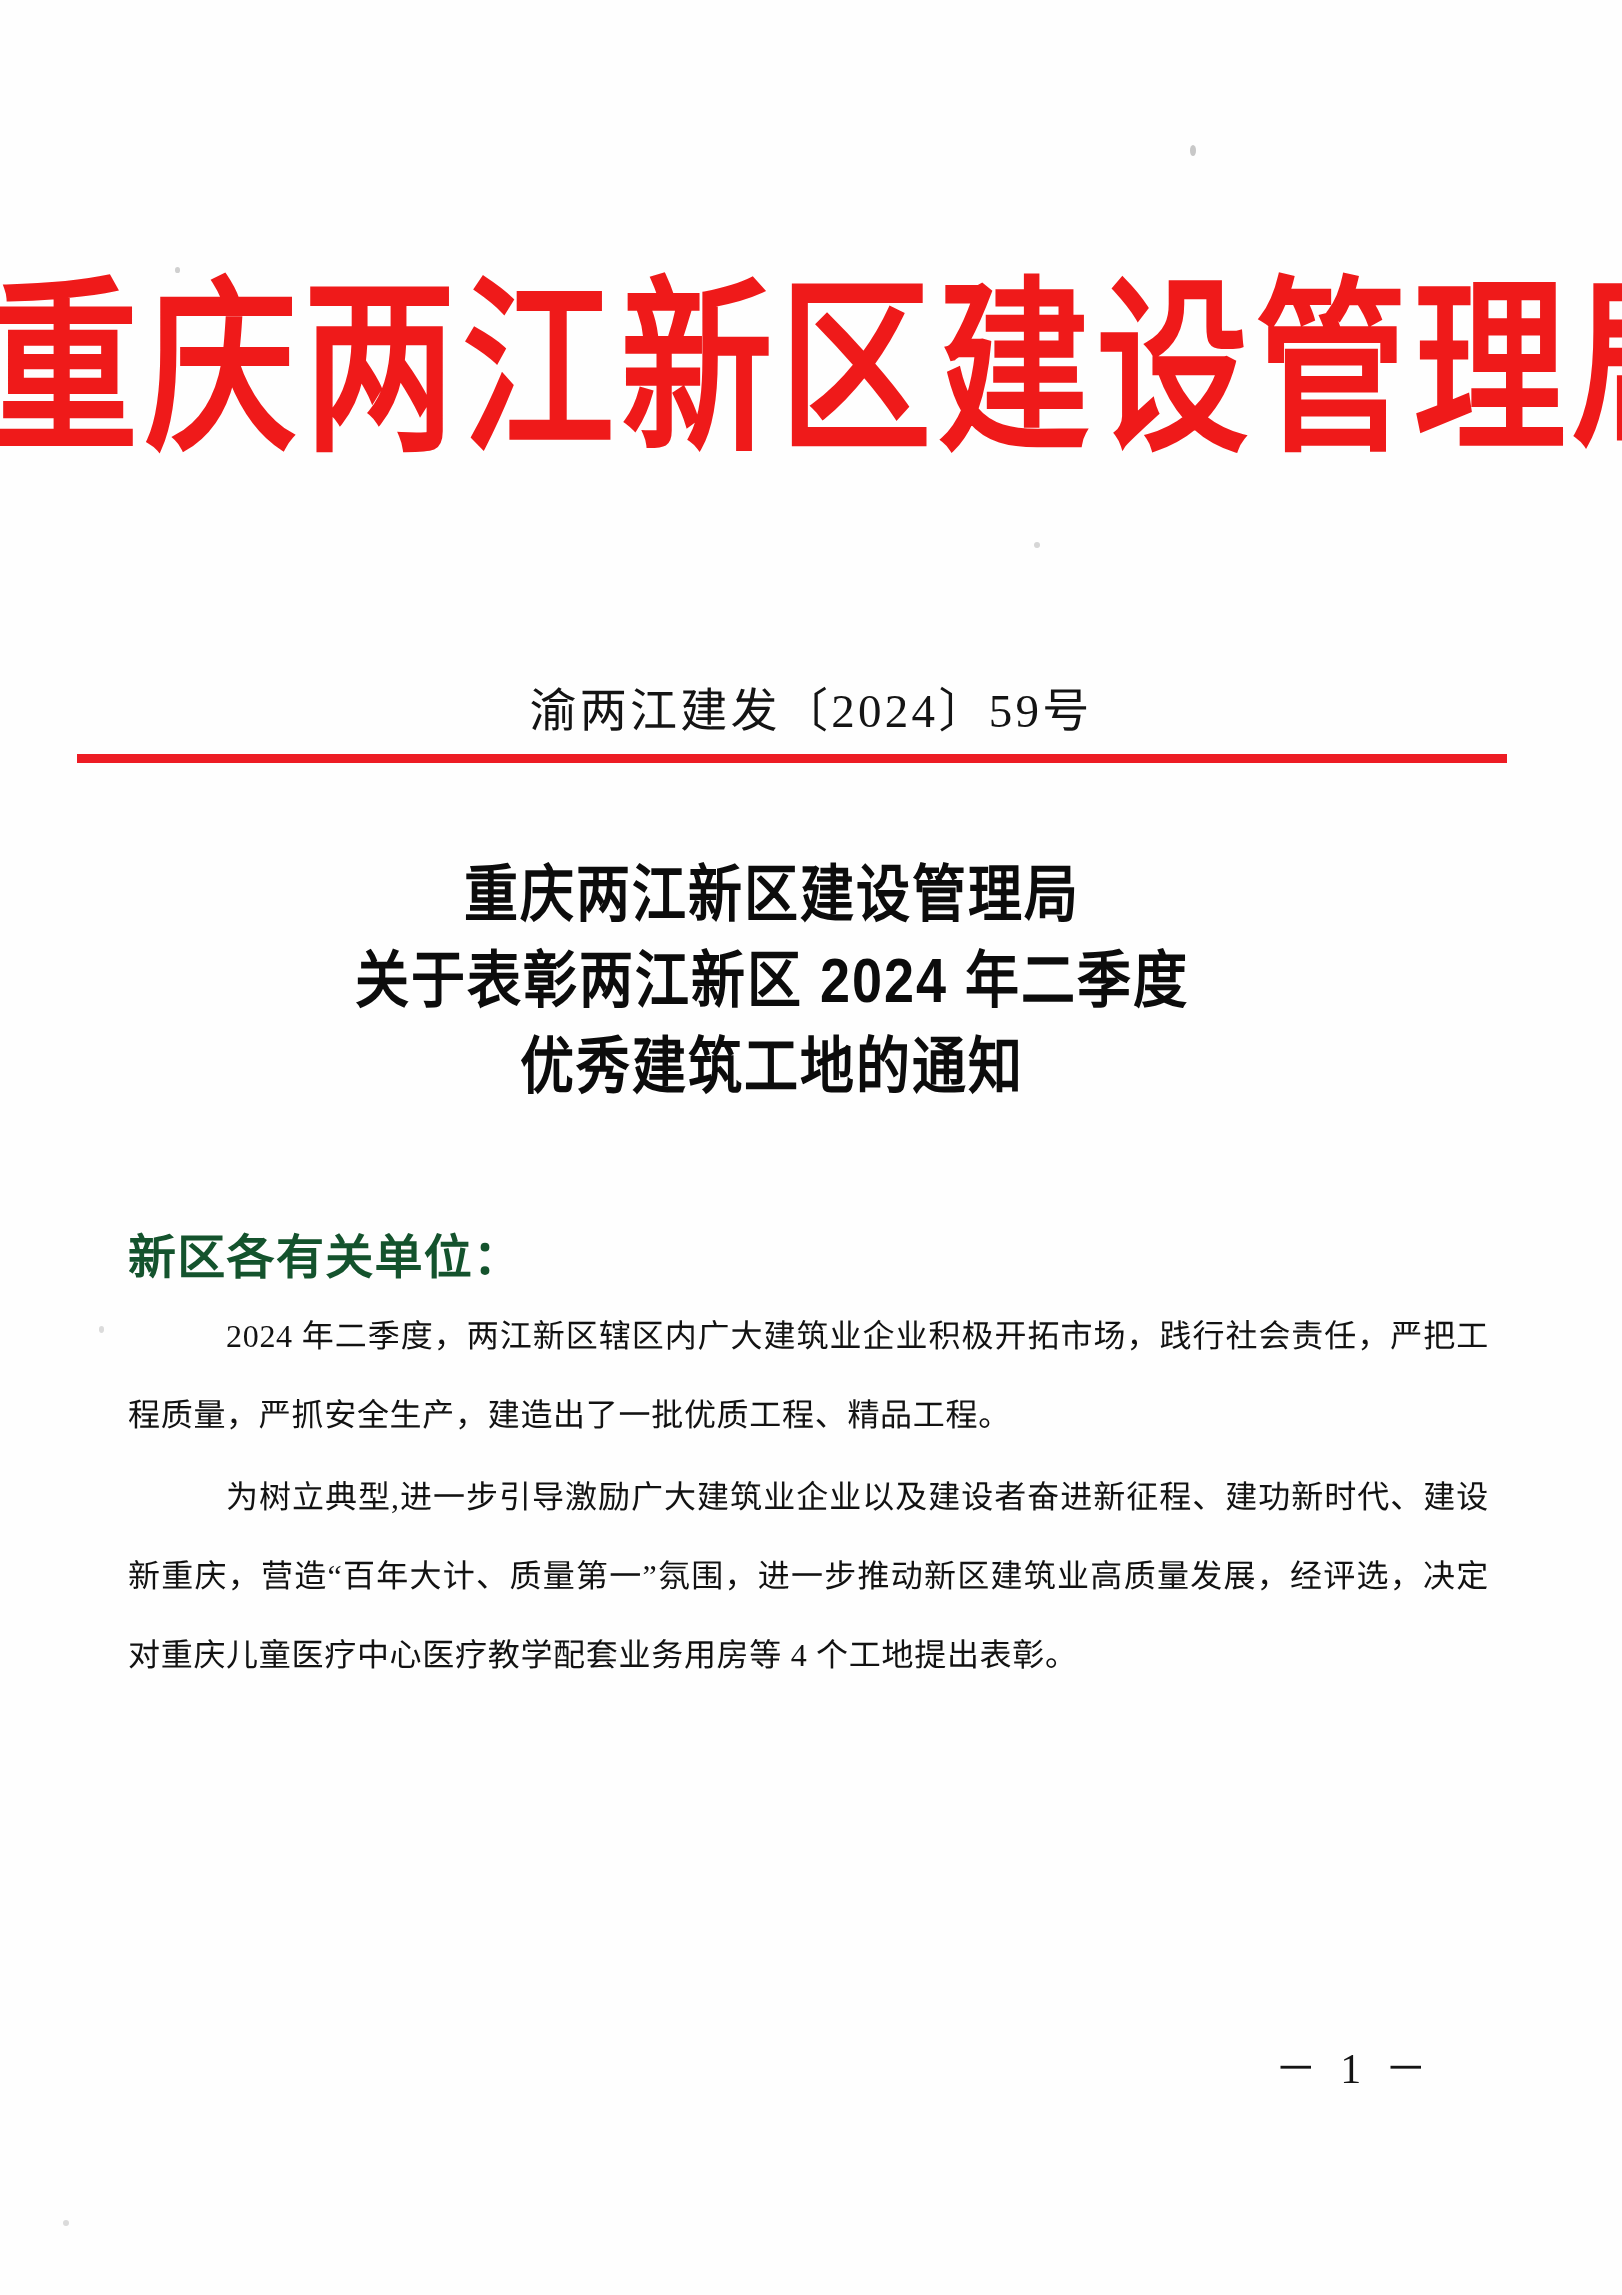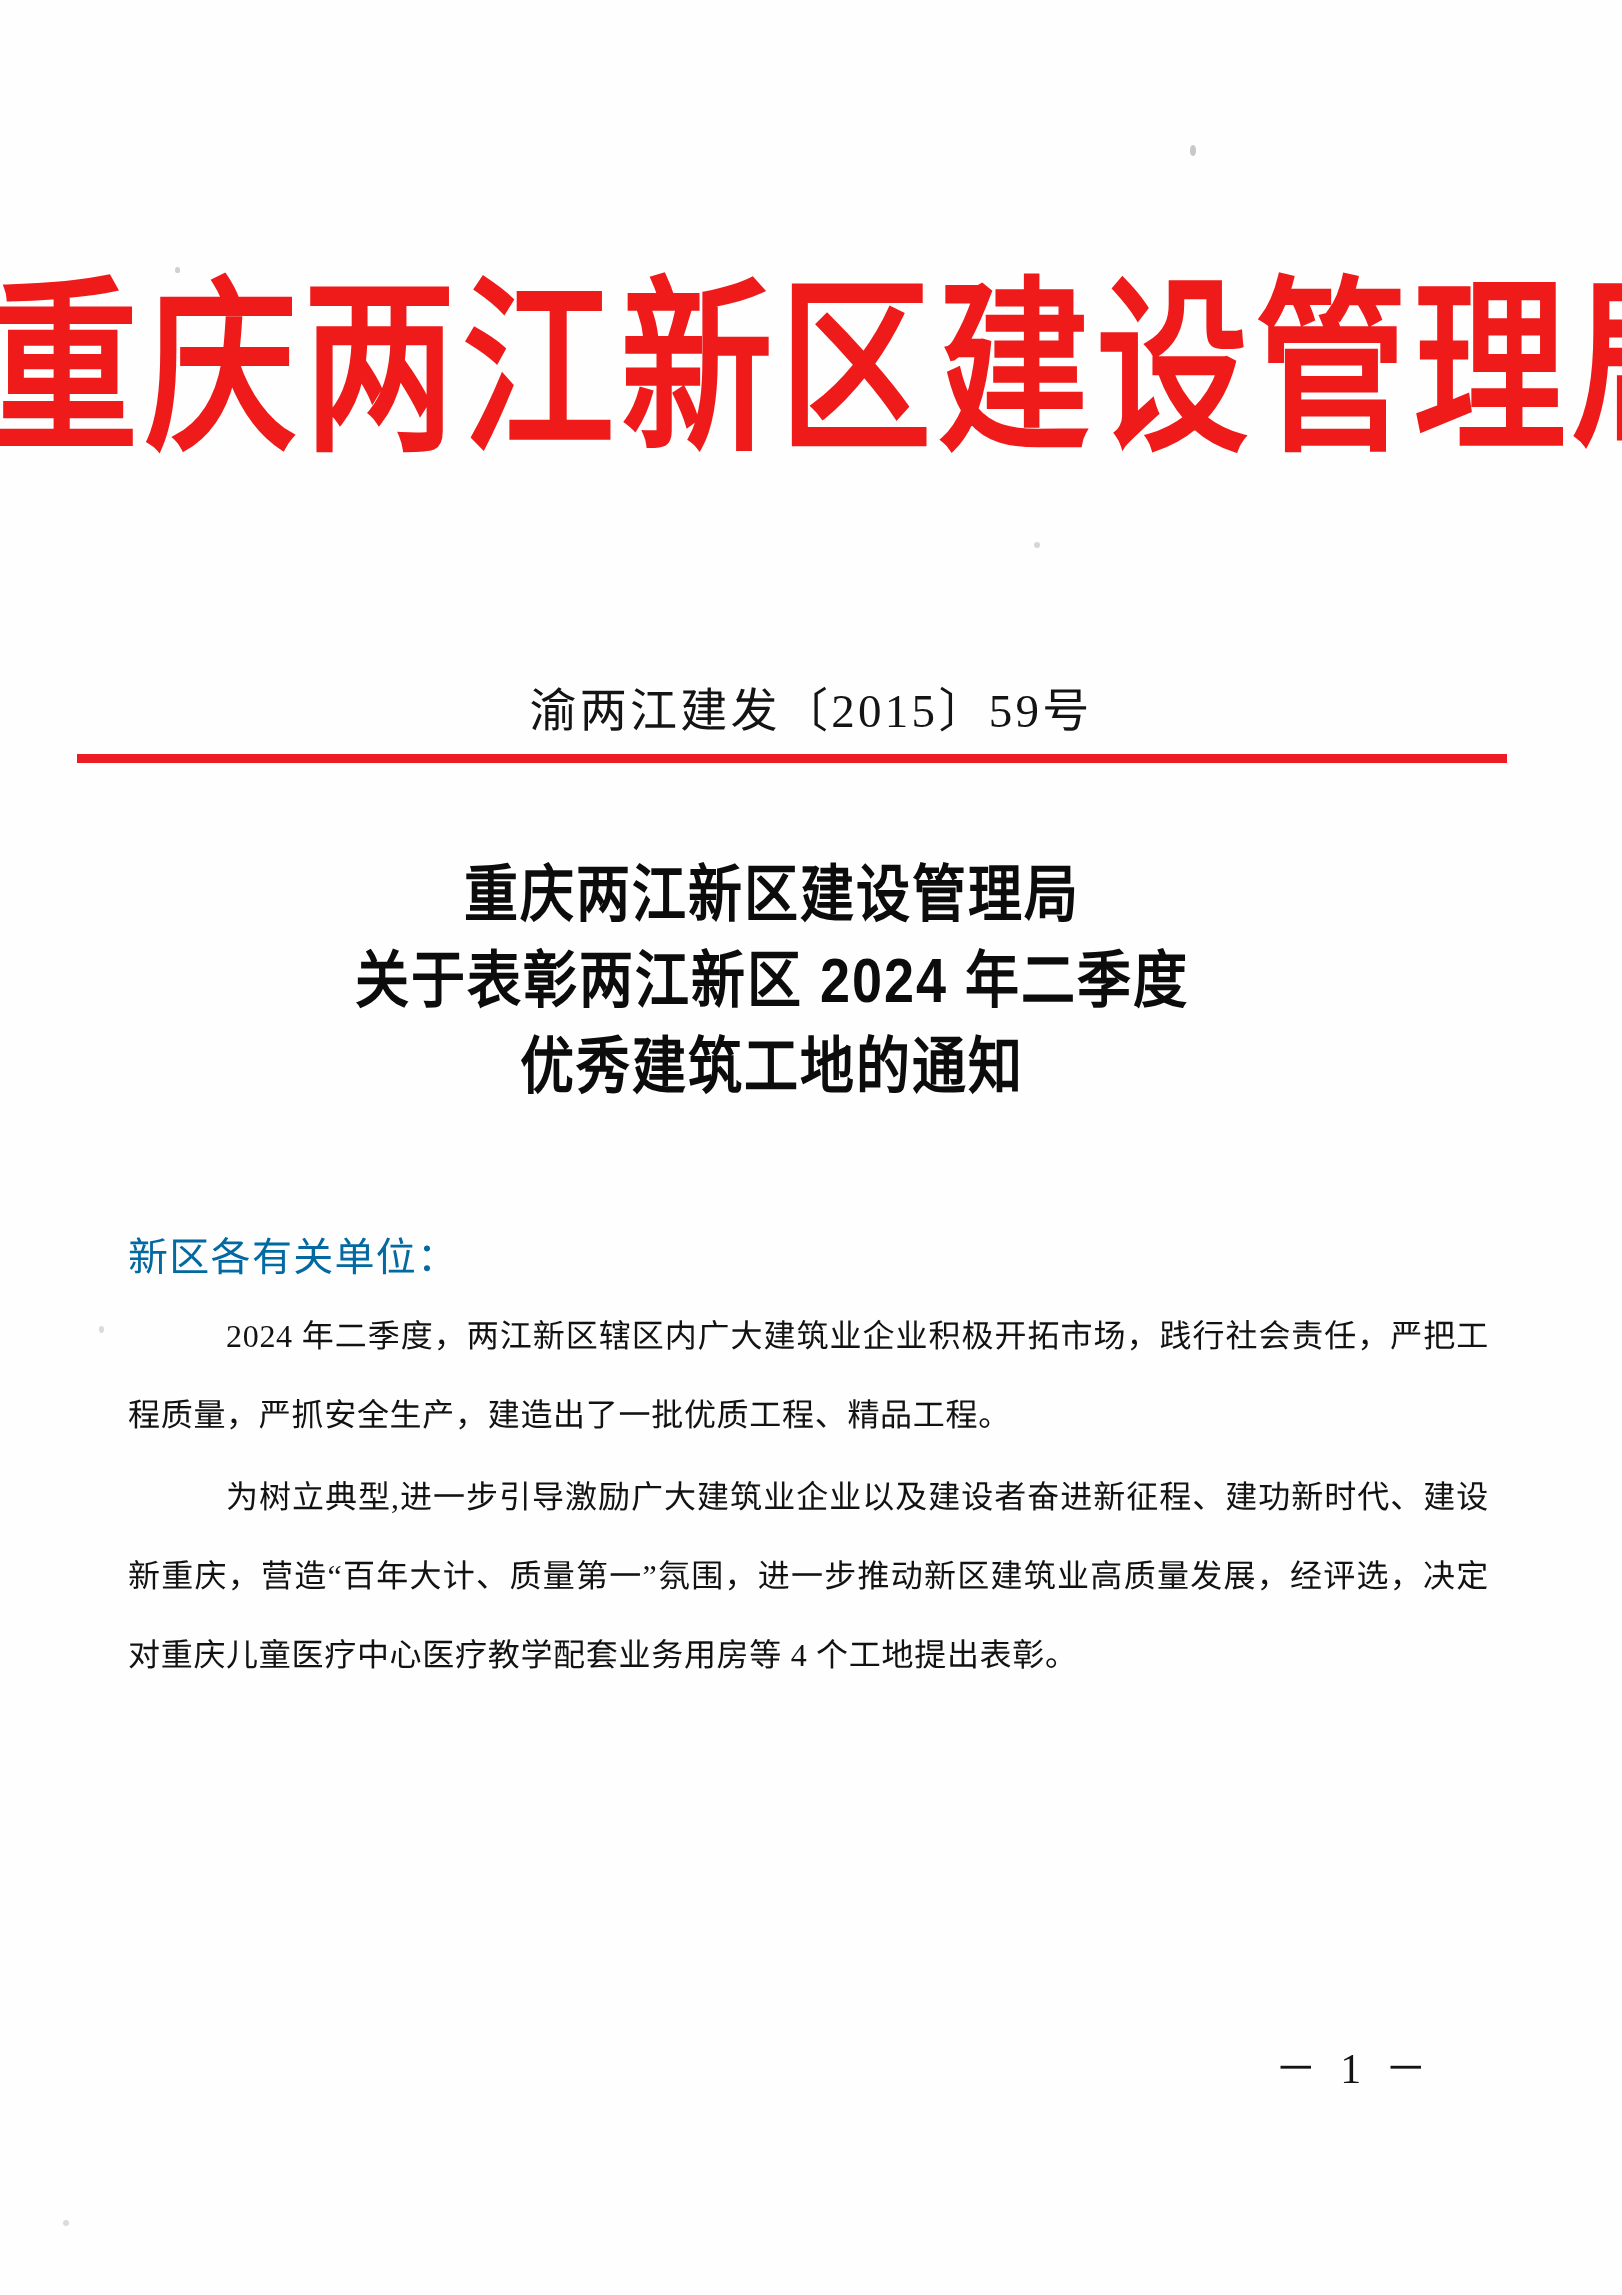--- a/index.html
+++ b/index.html
@@ -104,25 +104,26 @@
 
   
   .body-block {
     position: absolute;
     left: 128px;
     top: 1218px;
     width: 1361px;
   }
 
   .salutation {
-    font-size: 40px;
+    font-size: 48px;
     line-height: 79px;
     letter-spacing: 1.3px;
-    color: #0369a1;
+    color: #14532d;
     white-space: nowrap;
+    font-weight: bold;
   }
 
   .para {
     font-size: 32px;
     line-height: 79px;
     letter-spacing: 0.7px;
     color: #121212;
     text-align: justify;
     text-align-last: left;
     text-indent: 98px;
@@ -160,21 +161,21 @@
   <div class="speck" style="left:175px; top:267px; width:5.2px; height:5.9px; opacity:.45;"></div>
   <div class="speck" style="left:1034px; top:542px; width:5.9px; height:5.9px; opacity:.4;"></div>
   <div class="speck" style="left:99px; top:1326px; width:5.2px; height:6.5px; opacity:.35;"></div>
   <div class="speck" style="left:63px; top:2220px; width:5.9px; height:5.9px; opacity:.35;"></div>
 
   <div class="masthead">
     <span class="masthead-text">重庆两江新区建设管理局文件</span>
   </div>
 
   <div class="docnum">
-    <span class="docnum-text">渝两江建发〔2015〕59号</span>
+    <span class="docnum-text">渝两江建发〔2024〕59号</span>
   </div>
 
   <div class="red-rule"></div>
 
   <div class="title-block">
     <div class="title-line">重庆两江新区建设管理局</div>
     <div class="title-line">关于表彰两江新区 2024 年二季度</div>
     <div class="title-line">优秀建筑工地的通知</div>
   </div>
 

